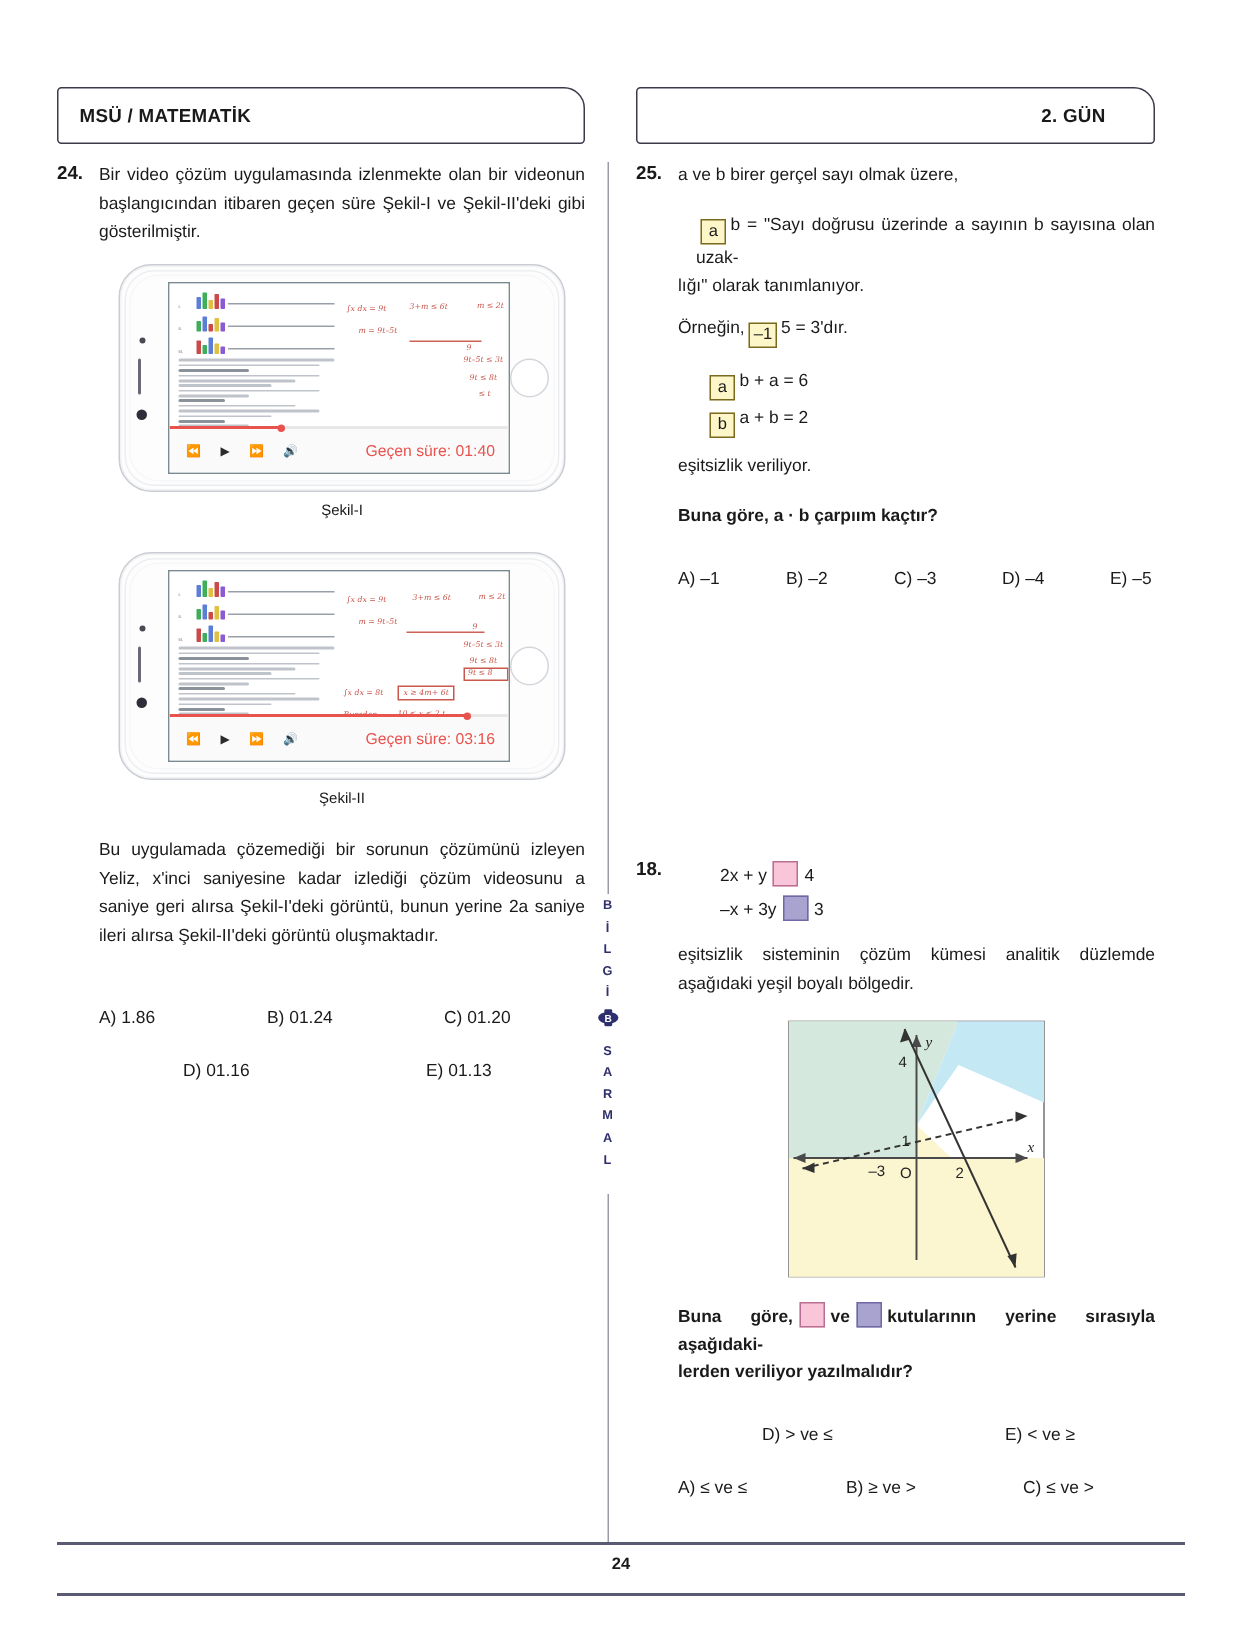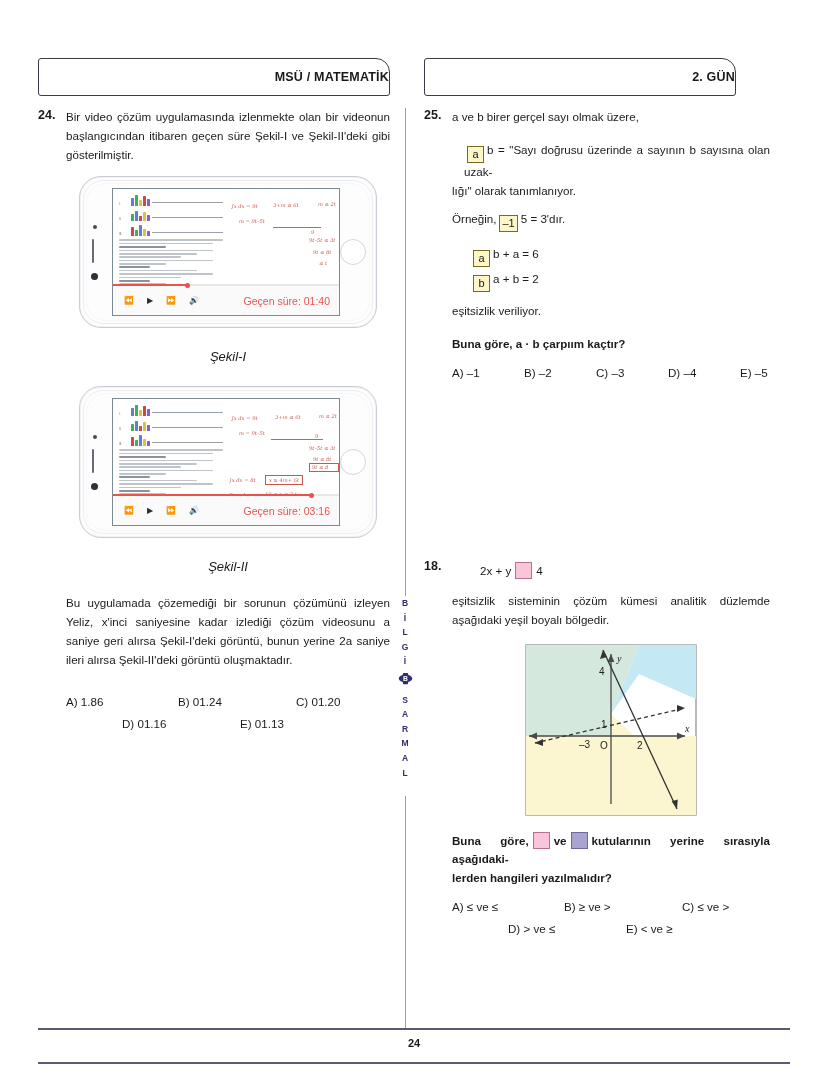--- a/index.html
+++ b/index.html
@@ -13,44 +13,44 @@
 
   
   .hdr-row { position: absolute; top: 58px; left: 0; width: 828px; height: 42px; }
   .hdr-box {
     position: absolute; height: 38px;
     border: 1.4px solid #3a3a4a;
     border-radius: 3px 14px 3px 3px;
     background: #fff;
     display: flex; align-items: center;
   }
-  .hdr-left  { left: 38px; width: 352px; padding-left: 14px; justify-content: flex-end; }
-  .hdr-right { left: 424px; width: 312px; padding-right: 0; justify-content: flex-end; align-items: center; }
+  .hdr-left  { left: 38px; width: 352px; padding-left: 14px; }
+  .hdr-right { left: 424px; width: 346px; padding-right: 32px; justify-content: flex-end; align-items: center; }
   .hdr-text { font-size: 12.5px; font-weight: bold; letter-spacing: .2px; }
 
   
   .col { position: absolute; top: 108px; }
   .col-left  { left: 38px;  width: 352px; }
   .col-right { left: 424px; width: 346px; }
 
   .q { position: relative; padding-left: 28px; margin-bottom: 4px; }
   .qnum { position: absolute; left: 0; top: 0; font-size: 12.5px; font-weight: bold; }
   .qtext { font-size: 11.6px; line-height: 1.62; text-align: justify; }
   .qtext.bold { font-weight: bold; }
   .sp10 { height: 10px; }
   .sp14 { height: 14px; }
   .sp18 { height: 18px; }
 
   
   .opts { font-size: 11.6px; margin-top: 12px; }
   .optrow { display: flex; margin-bottom: 9px; }
-  .opt { white-space: nowrap; }
+  .opt { white-space: nowrap; margin-top: 13px; }
   .r1 .opt:nth-child(1) { width: 112px; }
   .r1 .opt:nth-child(2) { width: 118px; }
-  .r2 { padding-left: 56px; }
+  .r2 { padding-left: 56px; gap: 44px; }
   .r2 .opt:nth-child(1) { width: 118px; }
   .o5 { display: flex; font-size: 11.6px; margin-top: 12px; }
   .o5 .opt { width: 72px; }
   .o5 .opt:last-child { width: auto; }
 
   
   .figwrap { margin: 12px 0 2px 0; display: flex; flex-direction: column; align-items: center; }
   .phone {
     position: relative; width: 298px; height: 152px;
     border: 1.5px solid #c9ccd2; border-radius: 22px;
@@ -103,21 +103,21 @@
              background: #fafafa; border-top: 1px solid #ddd; display: flex;
              align-items: center; }
   .prog { position: absolute; left: 0; right: 0; top: -2px; height: 2px; background: #e8e8e8; }
   .prog-fill { position: absolute; left: 0; top: 0; height: 2px; background: #e8534e; }
   .prog-dot { position: absolute; top: -1.6px; width: 5px; height: 5px;
               border-radius: 50%; background: #e8534e; }
   .ctrls { display: flex; align-items: center; gap: 13px; padding-left: 11px; }
   .cicon { font-size: 8px; color: #2b2b2b; line-height: 1; }
   .elapsed { margin-left: auto; padding-right: 9px; color: #e8534e;
              font-size: 10.5px; font-weight: 500; white-space: nowrap; }
-  .figcap { font-size: 13px; margin-top: 21px; font-style: italic; }
+  .figcap { font-size: 10px; margin-top: 7px; }
 
   
   .bx {
     display: inline-block; min-width: 17px; height: 17px; line-height: 15px;
     text-align: center; border: 1.3px solid #7a6a20; background: #fdf6c8;
     font-size: 11px; vertical-align: -4px; padding: 0 2px; margin: 0 3px;
   }
   .bx-empty { display: inline-block; width: 17px; height: 17px;
               vertical-align: -4px; margin: 0 4px; border: 1.3px solid #8a7fa8; }
   .bx-pink   { background: #f9c6d9; border-color: #b96f92; }
@@ -426,20 +426,23 @@
         <span class="opt">E) –5</span>
       </div>
     </div>
 
     <div class="q" style="margin-top:180px;">
       <div class="qnum">18.</div>
 
       <div class="eqrow" style="padding-left:28px;">
         <span>2x + y</span><span class="bx-empty bx-pink"></span><span>4</span>
       </div>
+      <div class="eqrow" style="padding-left:28px;">
+        <span>–x + 3y</span><span class="bx-empty bx-purple"></span><span>3</span>
+      </div>
 
       <div class="sp10"></div>
       <div class="qtext">eşitsizlik sisteminin çözüm kümesi analitik düzlemde aşağıdaki yeşil boyalı bölgedir.</div>
 
       <div class="graphwrap">
         <svg width="172" height="172" viewBox="0 0 172 172">
 
           <rect x="1" y="1" width="170" height="170" fill="#ffffff" stroke="#8a8a8a" stroke-width="1.2"></rect>
 
           <polygon points="1,171 171,171 171,150 86,70 1,70" fill="#fbf5d0"></polygon>
@@ -483,32 +486,32 @@
           <text x="76" y="84" font-size="10" fill="#222" font-family="Liberation Sans, sans-serif">1</text>
           <text x="74" y="31" font-size="10" fill="#222" font-family="Liberation Sans, sans-serif">4</text>
           <text x="92" y="18" font-size="10" fill="#222" font-style="italic" font-family="Liberation Serif, serif">y</text>
           <text x="160" y="88" font-size="10" fill="#222" font-style="italic" font-family="Liberation Serif, serif">x</text>
         </svg>
       </div>
 
       <div class="qtext bold">
         <span>Buna göre,</span><span class="bx-empty bx-pink"></span><span>ve</span><span class="bx-empty bx-purple"></span><span>kutularının yerine sırasıyla aşağıdaki-</span>
       </div>
-      <div class="qtext bold">lerden hangileri yazılmalıdır?</div>
+      <div class="qtext bold">lerden veriliyor yazılmalıdır?</div>
 
       <div class="opts">
+        <div class="optrow r2">
+          <span class="opt">D) &gt; ve ≤</span>
+          <span class="opt">E) &lt; ve ≥</span>
+        </div>
         <div class="optrow r1">
           <span class="opt">A) ≤ ve ≤</span>
           <span class="opt">B) ≥ ve &gt;</span>
           <span class="opt">C) ≤ ve &gt;</span>
         </div>
-        <div class="optrow r2">
-          <span class="opt">D) &gt; ve ≤</span>
-          <span class="opt">E) &lt; ve ≥</span>
-        </div>
       </div>
     </div>
   </div>
 
   <div class="foot-l1"></div>
   <div class="pageno">24</div>
   <div class="foot-l2"></div>
 </div>
 
 </body></html>

